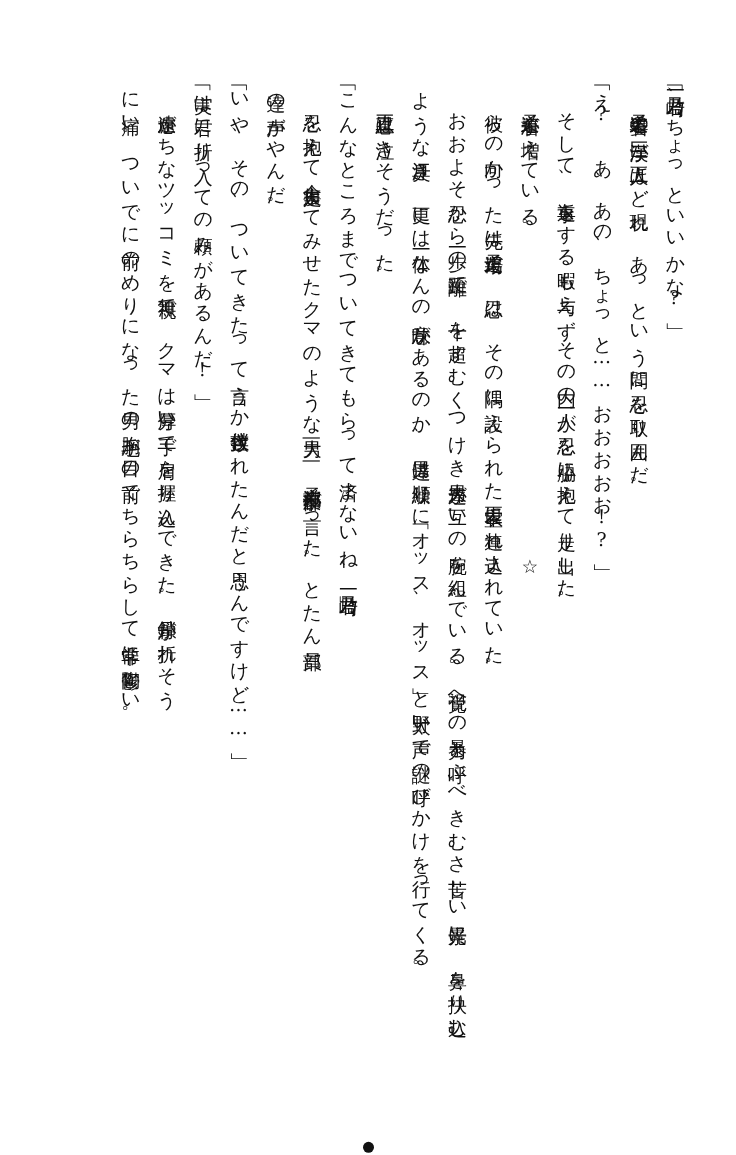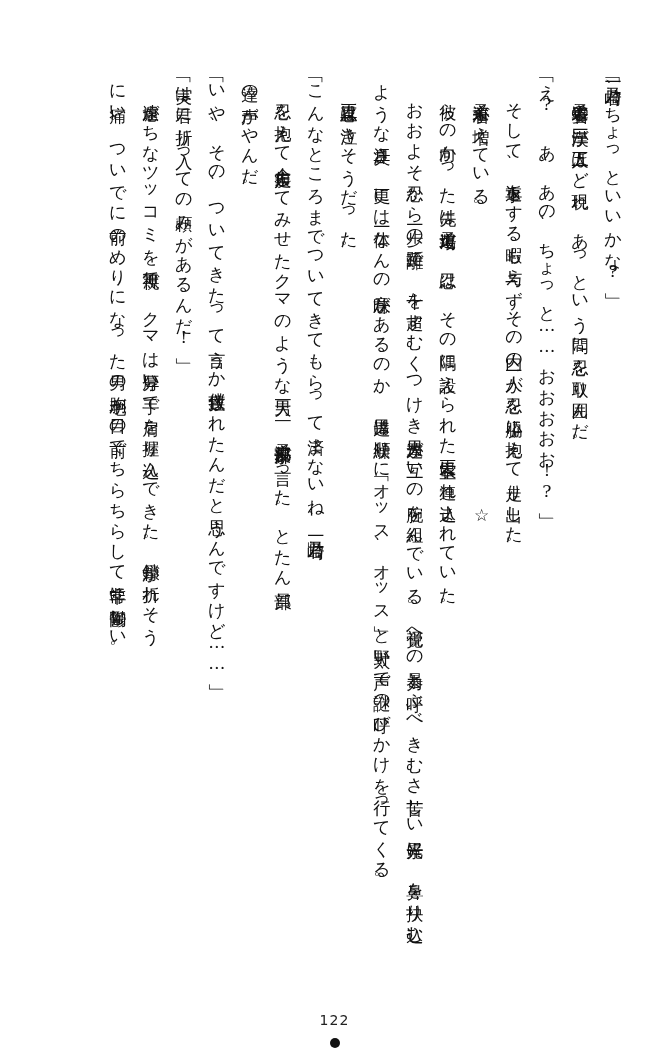--- a/index.html
+++ b/index.html
@@ -93,16 +93,15 @@
     <p class="noindent">　忍を抱えて全力疾走してみせたクマのような大男——柔道部部長が言った。とたん部員</p>
     <p class="noindent">達の声がやんだ。</p>
     <p class="noindent">「いや、その、ついてきたって言うか僕拉致されたんだと思うんですけど……」</p>
     <p class="noindent">「実は君に折り入っての頼みがあるんだ!」</p>
     <p class="noindent">　遠慮がちなツッコミを無視で、クマは分厚い手で肩を握り込んできた。鎖骨が折れそう</p>
     <p class="noindent">に痛い。ついでに前のめりになった男の胸毛が目の前でちらちらして非常に鬱陶しい。</p>
   </div>
 
   <div class="star-mark">☆</div>
 
-  <div id="page-number">122</div>
 
   <div class="bottom-mark"></div>
 </div>
 
 </body></html>

